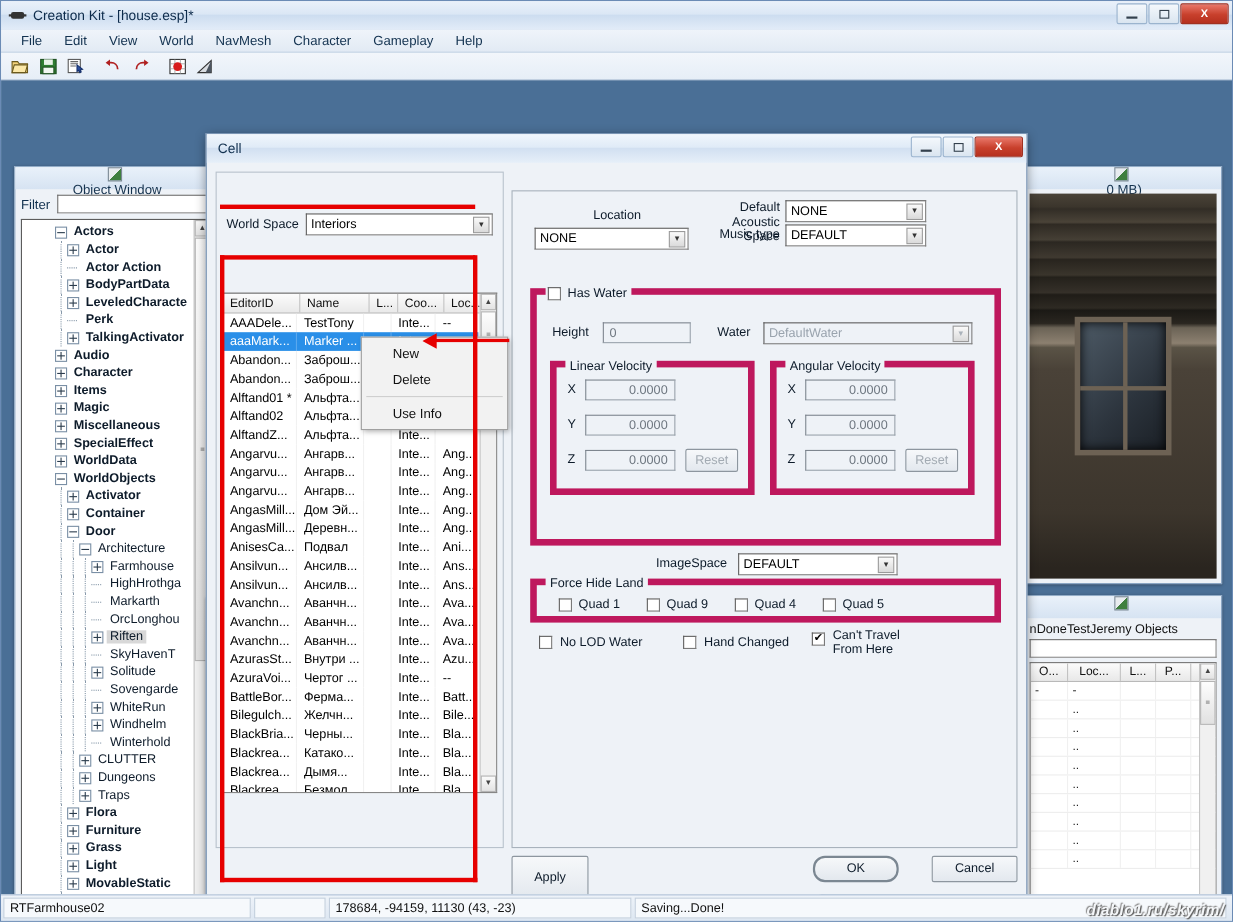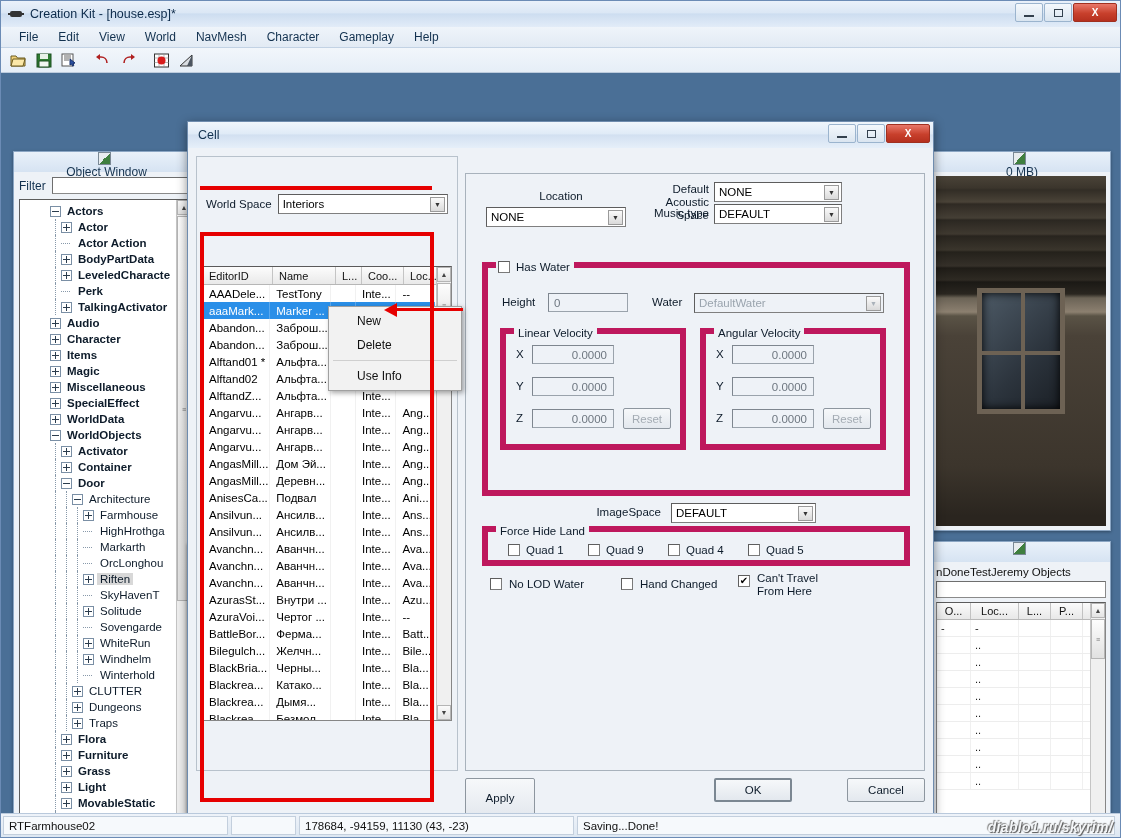--- a/index.html
+++ b/index.html
@@ -1093,21 +1093,21 @@
                   <span>From Here</span>
                 </span>
               </div>
 
             </div>
           </div>
         </div>
 
         <div class="cd-footer">
           <div class="btn" style="position:absolute;left:277px;top:7px;width:70px;height:40px;">Apply</div>
-          <div class="btn default" style="position:absolute;left:526px;top:7px;width:78px;height:24px;">OK</div>
+          <div class="btn default" style="position:absolute;left:551px;top:7px;width:78px;height:24px;border-radius:11px;">OK</div>
           <div class="btn" style="position:absolute;left:659px;top:7px;width:78px;height:24px;">Cancel</div>
         </div>
 
         <div class="redline" style="left:12px;top:64px;width:232px;height:4px;"></div>
         <div class="redline" style="left:12px;top:110px;width:232px;height:4px;"></div>
         <div class="redline" style="left:12px;top:110px;width:4px;height:570px;"></div>
         <div class="redline" style="left:242px;top:110px;width:4px;height:570px;"></div>
         <div class="redline" style="left:12px;top:676px;width:234px;height:4px;"></div>
         <div class="redline" style="left:207px;top:186px;width:68px;height:3px;"></div>
         <div class="redarrow" style="left:196px;top:180px;">

